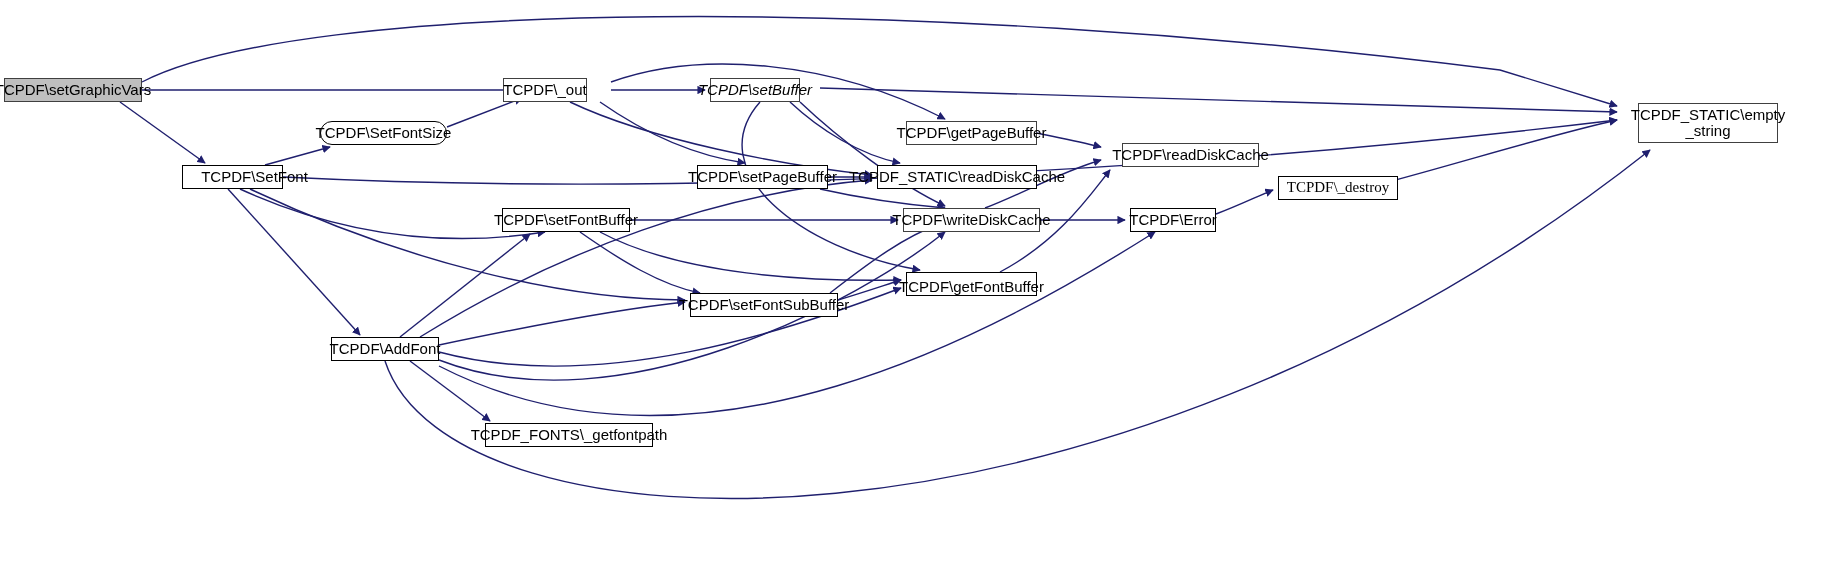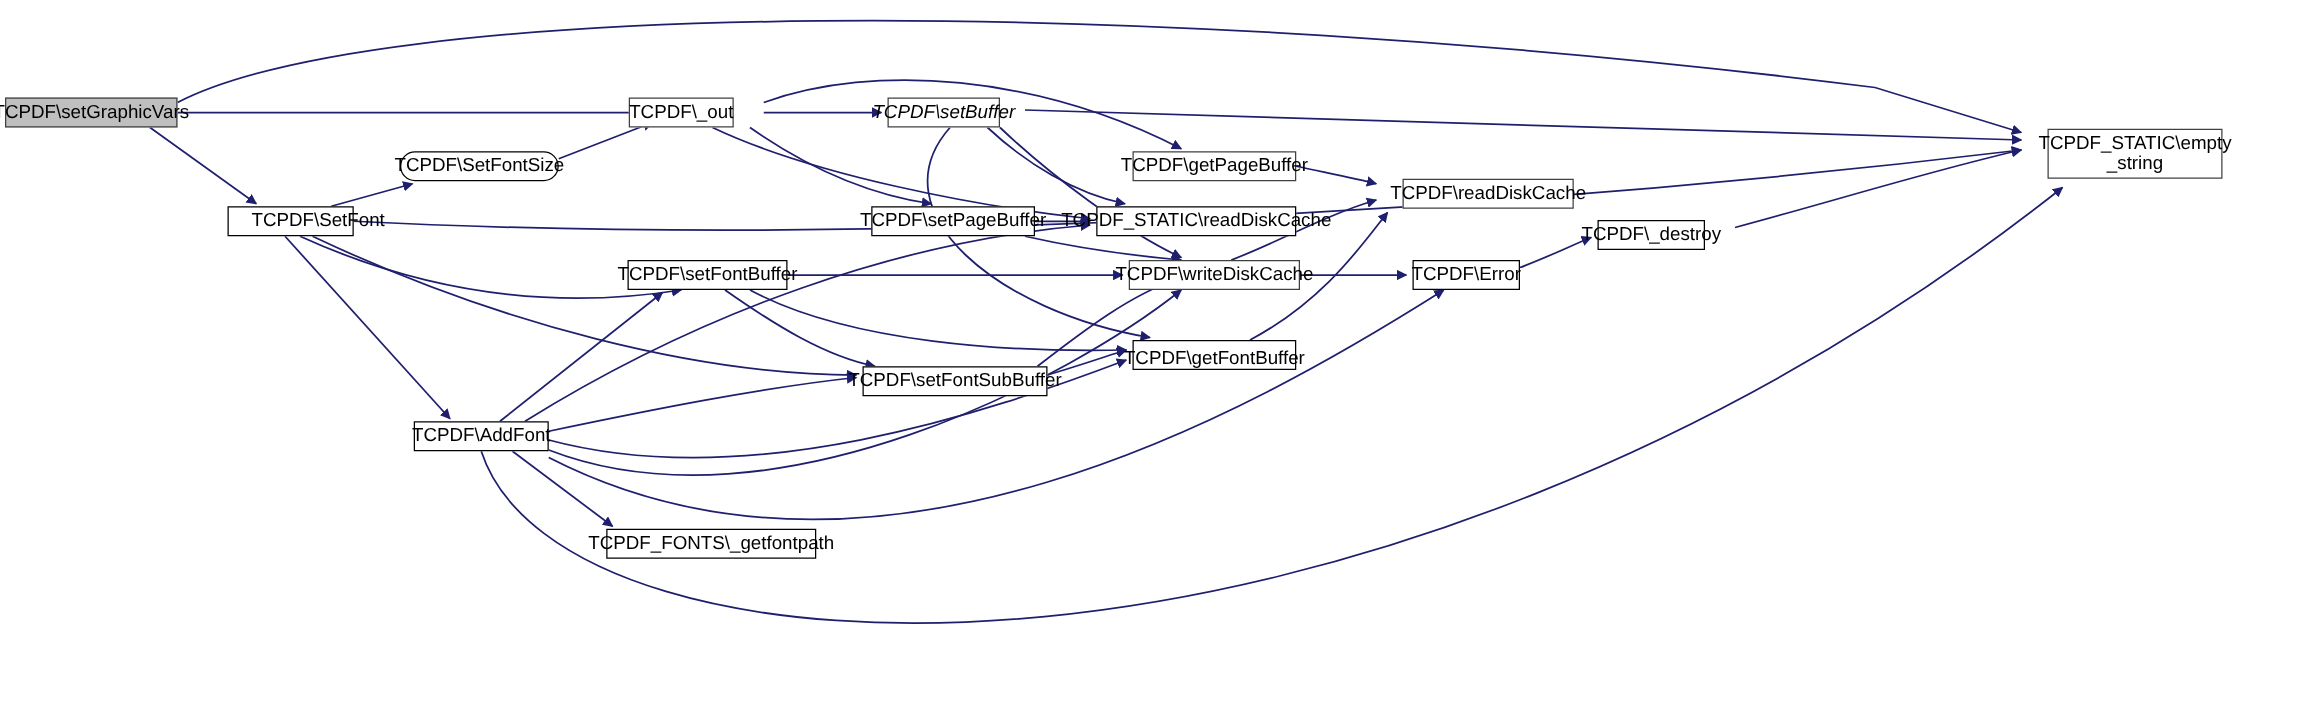--- a/index.html
+++ b/index.html
@@ -66,21 +66,21 @@
   <div id="nodes">
       <div class="node root thick" style="left: 4px; top: 78px; width: 138px; height: 24px;"><span>TCPDF\setGraphicVars</span></div>
       <div class="node" style="left: 182px; top: 165px; width: 101px; height: 24px; padding-left: 44px;"><span>TCPDF\SetFont</span></div>
       <div class="node" style="left: 320px; top: 121px; width: 127px; height: 24px; border-radius: 12px;"><span>TCPDF\SetFontSize</span></div>
       <div class="node thick" style="left: 503px; top: 78px; width: 84px; height: 24px;"><span>TCPDF\_out</span></div>
       <div class="node thick" style="left: 710px; top: 78px; width: 90px; height: 24px; font-style: italic;"><span>TCPDF\setBuffer</span></div>
       <div class="node thick" style="left: 906px; top: 121px; width: 131px; height: 24px;"><span>TCPDF\getPageBuffer</span></div>
       <div class="node thick" style="left: 1106px; top: 143px; width: 137px; height: 24px; margin-left: 16px;"><span>TCPDF\readDiskCache</span></div>
       <div class="node" style="left: 697px; top: 165px; width: 131px; height: 24px;"><span>TCPDF\setPageBuffer</span></div>
       <div class="node" style="left: 877px; top: 165px; width: 160px; height: 24px;"><span>TCPDF_STATIC\readDiskCache</span></div>
-      <div class="node" style="left: 1278px; top: 176px; width: 86px; height: 24px;"><span>TCPDF\_destroy</span></div>
+      <div class="node" style="left: 1278px; top: 176px; width: 120px; height: 24px; font-family: Liberation Serif, serif;"><span>TCPDF\_destroy</span></div>
       <div class="node" style="left: 502px; top: 208px; width: 128px; height: 24px;"><span>TCPDF\setFontBuffer</span></div>
       <div class="node thick" style="left: 903px; top: 208px; width: 137px; height: 24px;"><span>TCPDF\writeDiskCache</span></div>
       <div class="node" style="left: 1130px; top: 208px; width: 86px; height: 24px;"><span>TCPDF\Error</span></div>
       <div class="node" style="left: 906px; top: 272px; width: 131px; height: 24px; align-items: flex-end;"><span>TCPDF\getFontBuffer</span></div>
       <div class="node" style="left: 690px; top: 293px; width: 148px; height: 24px;"><span>TCPDF\setFontSubBuffer</span></div>
       <div class="node" style="left: 331px; top: 337px; width: 108px; height: 24px;"><span>TCPDF\AddFont</span></div>
       <div class="node" style="left: 485px; top: 423px; width: 168px; height: 24px;"><span>TCPDF_FONTS\_getfontpath</span></div>
       <div class="node thick" style="left: 1622px; top: 103px; width: 140px; height: 40px; margin-left: 16px;"><span>TCPDF_STATIC\empty
 _string</span></div>
     </div>

